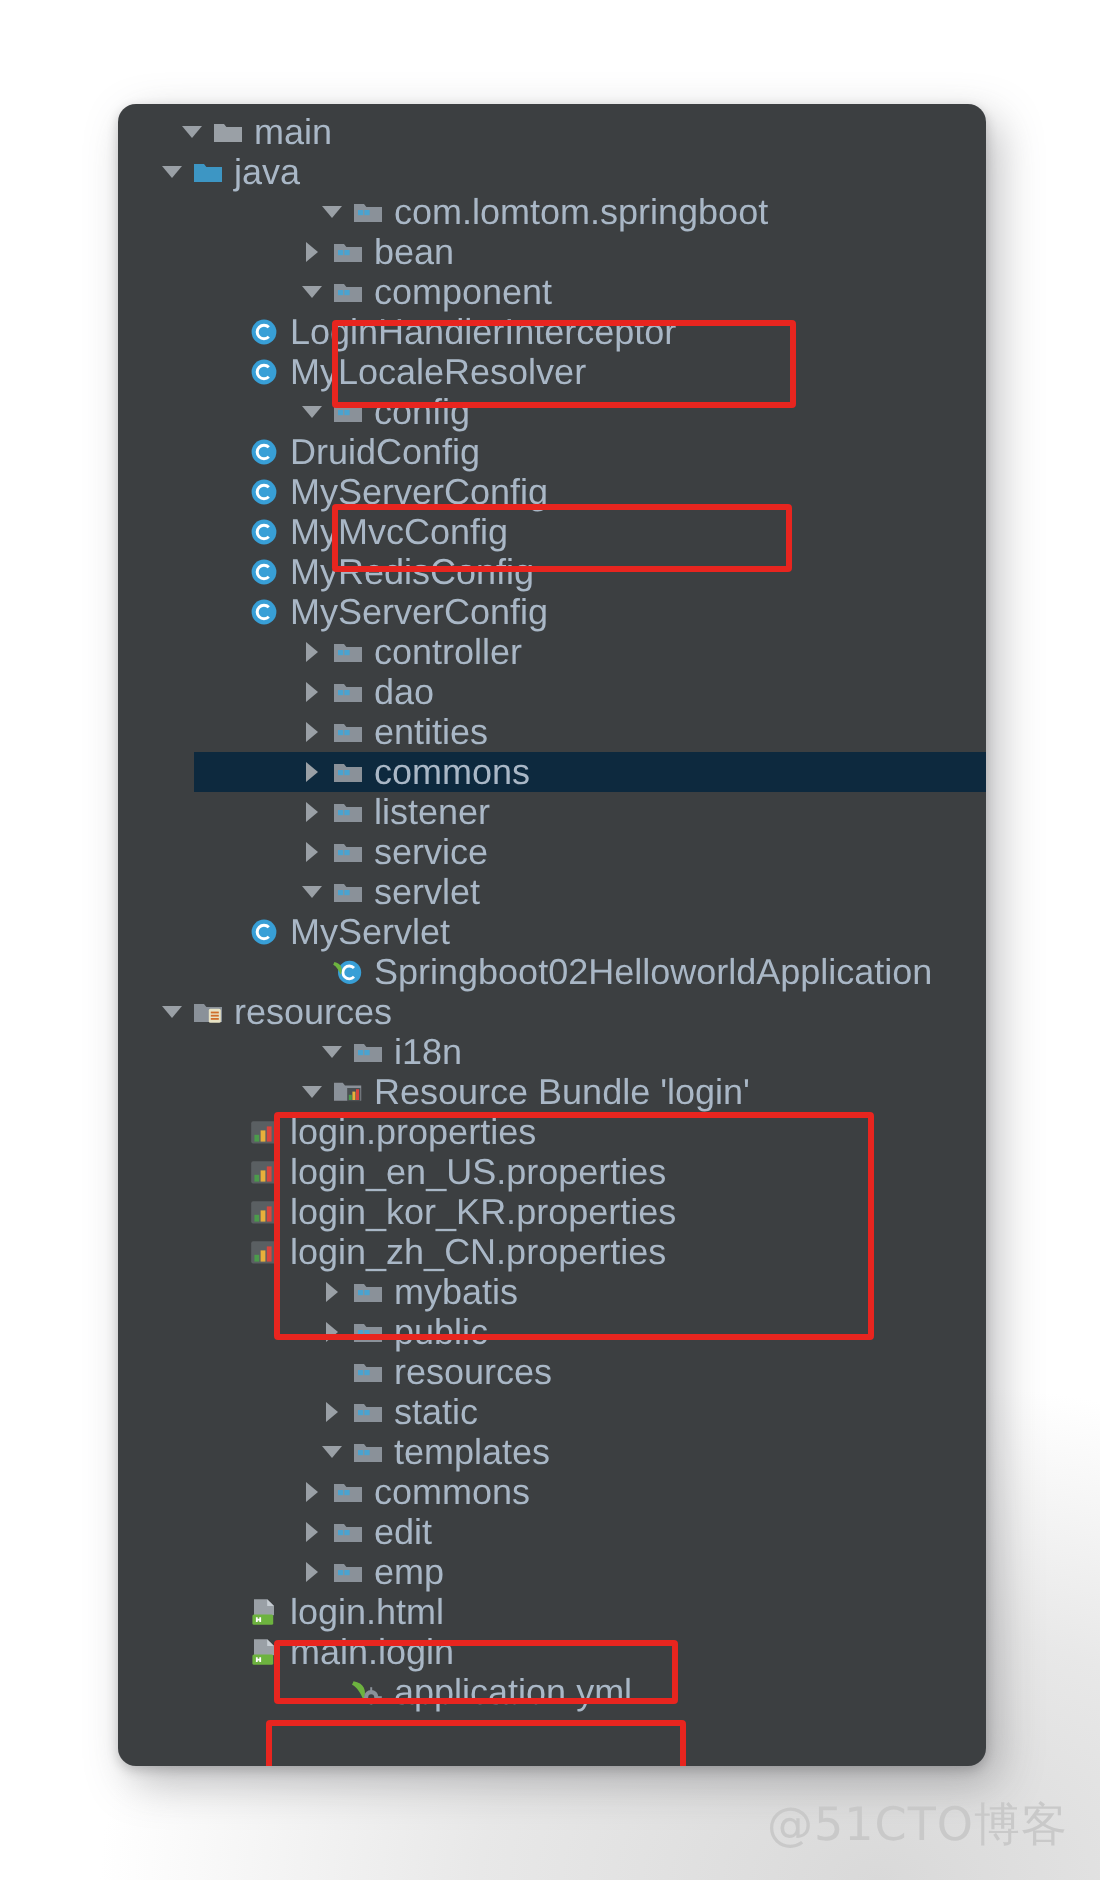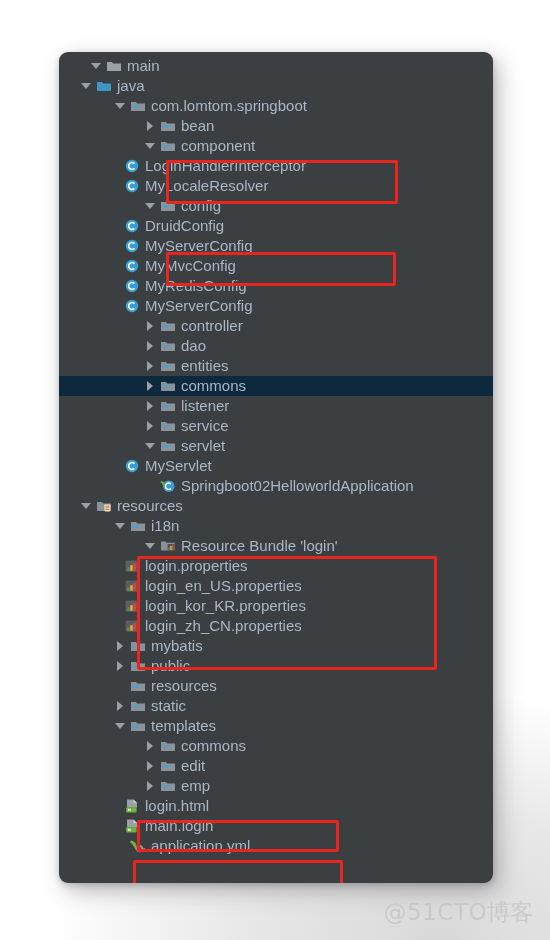--- a/index.html
+++ b/index.html
@@ -35,29 +35,29 @@
 
   .tree-rows { position: relative; padding-top: 4px; }
 
   .row {
     position: relative;
     height: 20px;
     display: flex;
     align-items: center;
     white-space: nowrap;
     color: #a9b7c6;
-    font-size: 15px;
+    font-size: 18px;
   }
   .row.selected { background: #0d293e; }
 
   
   .row[data-level="0"] { padding-left: 30px; }
   .row[data-level="1"] { padding-left: 20px; }
-  .row[data-level="2"] { padding-left: 54px; }
-  .row[data-level="3"] { padding-left: 84px; }
+  .row[data-level="2"] { padding-left: 100px; }
+  .row[data-level="3"] { padding-left: 52px; margin-left: 38px; }
   .row[data-level="4"] { padding-left: 48px; }
 
   
   .twisty {
     width: 14px; height: 14px;
     flex: 0 0 14px;
     position: relative;
     margin-right: 3px;
   }
   .twisty.expanded::before {

